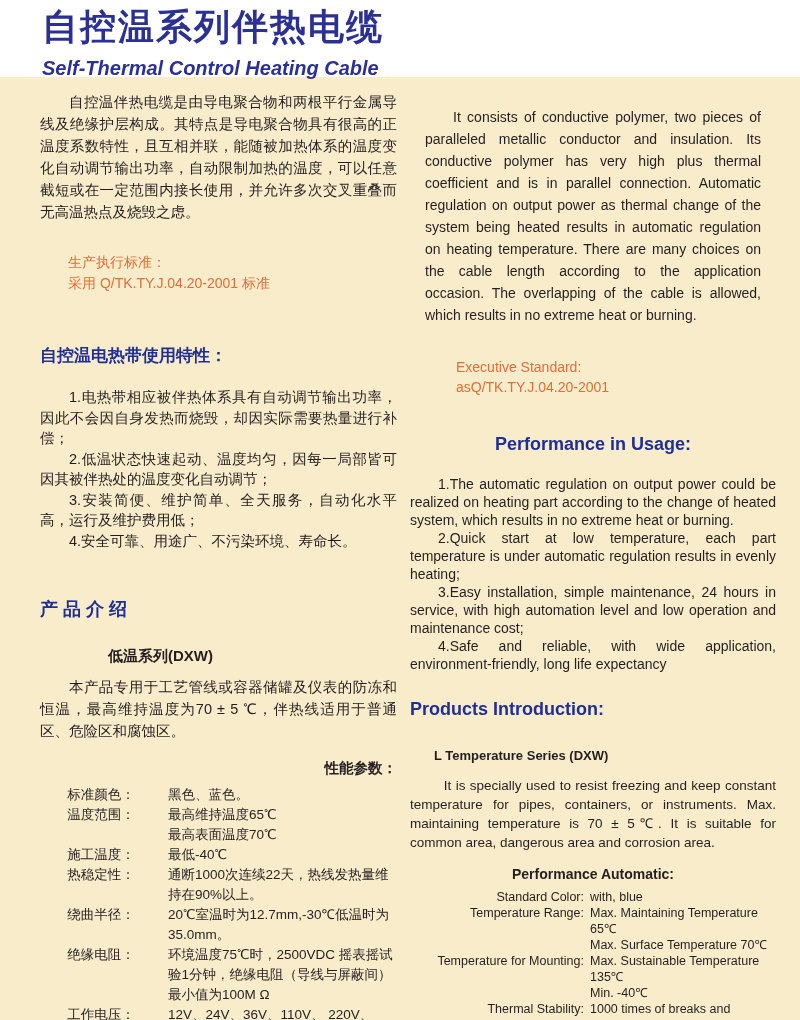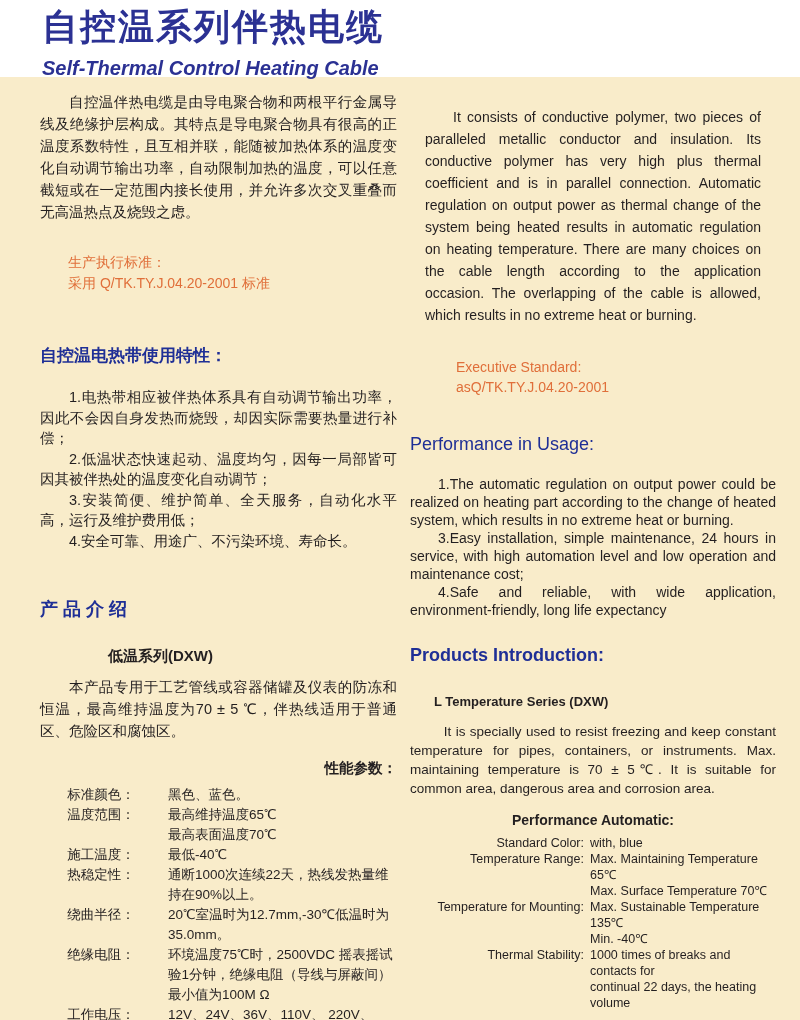--- a/index.html
+++ b/index.html
@@ -38,21 +38,21 @@
   .series-desc-zh { font-size: 14.5px; line-height: 22px; text-align: justify; text-indent: 2em; margin: 10px 0 0 0; }
   .params-heading-zh { font-weight: bold; font-size: 14.5px; text-align: right; margin-top: 17px; }
   .params-zh { margin-top: 7px; font-size: 13.5px; line-height: 20px; }
   .params-zh .prow { display: flex; }
   .params-zh .plabel { width: 122px; flex: none; text-align: center; }
   .params-zh .pvalue { margin-left: 6px; flex: 1; }
 
   
   .intro-en { font-size: 14px; line-height: 22px; text-align: justify; text-indent: 2em; margin: 15px; }
   .standard-en { color: #e06f3a; font-size: 14px; line-height: 20px; margin: 31px 0 0 46px; }
-  .sec-heading-en { color: #1f2f96; font-weight: normal; font-size: 18px; margin-top: 37px; }
+  .sec-heading-en { color: #1f2f96; font-weight: bold; font-size: 18px; margin-top: 37px; text-align: center; }
   .list-en { margin-top: 20px; }
   .list-en p { font-size: 14px; line-height: 18px; text-align: justify; text-indent: 2em; margin: 0; }
   .products-heading-en { color: #1f2f96; font-weight: bold; font-size: 18px; margin-top: 26px; }
   .series-title-en { font-weight: bold; font-size: 13px; margin: 28px 0 0 24px; }
   .series-desc-en { font-size: 13.5px; line-height: 19px; text-align: justify; text-indent: 2.5em; margin: 13px 0 0 0; }
   .params-heading-en { font-weight: bold; font-size: 14px; text-align: center; margin-top: 14px; }
   .params-en { margin-top: 7px; font-size: 12.5px; line-height: 16px; }
   .params-en .prow { display: flex; }
   .params-en .plabel { width: 174px; flex: none; text-align: right; }
   .params-en .pvalue { margin-left: 6px; flex: 1; }
@@ -145,20 +145,21 @@
     <p class="intro-en">It consists of conductive polymer, two pieces of paralleled metallic conductor and insulation. Its conductive polymer has very high plus thermal coefficient and is in parallel connection. Automatic regulation on output power as thermal change of the system being heated results in automatic regulation on heating temperature. There are many choices on the cable length according to the application occasion. The overlapping of the cable is allowed, which results in no extreme heat or burning.</p>
 
     <div class="standard-en">
       <div>Executive Standard:</div>
       <div>asQ/TK.TY.J.04.20-2001</div>
     </div>
 
     <div class="sec-heading-en">Performance in Usage:</div>
     <div class="list-en">
       <p>1.The automatic regulation on output power could be realized on heating part according to the change of heated system, which results in no extreme heat or burning.</p>
+      <p>2.Quick start at low temperature, each part temperature is under automatic regulation results in evenly heating;</p>
       <p>3.Easy installation, simple maintenance, 24 hours in service, with high automation level and low operation and maintenance cost;</p>
       <p>4.Safe and reliable, with wide application, environment-friendly, long life expectancy</p>
     </div>
 
     <div class="products-heading-en">Products Introduction:</div>
     <div class="series-title-en">L Temperature Series (DXW)</div>
     <p class="series-desc-en">It is specially used to resist freezing and keep constant temperature for pipes, containers, or instruments. Max. maintaining temperature is 70 ± 5℃. It is suitable for common area, dangerous area and corrosion area.</p>
 
     <div class="params-heading-en">Performance Automatic:</div>
 

